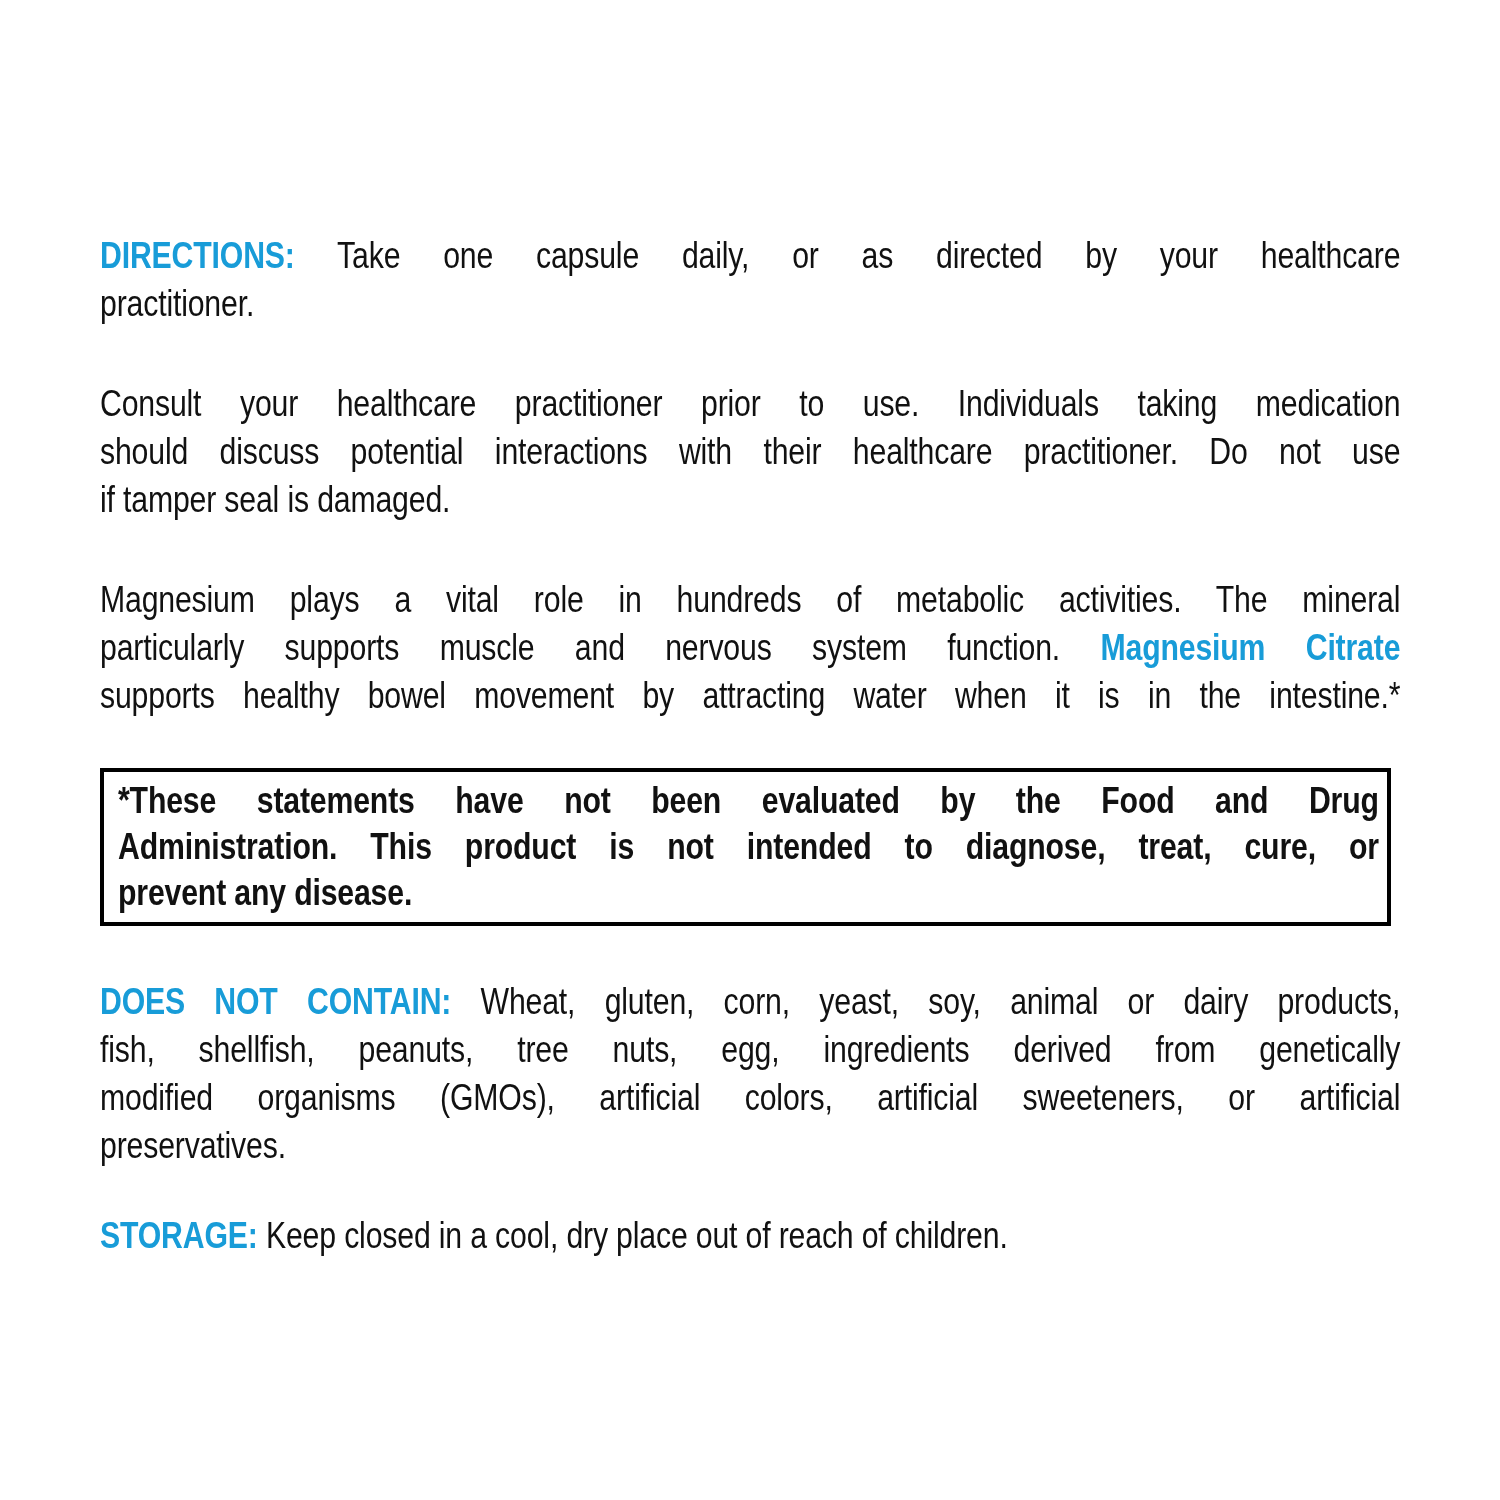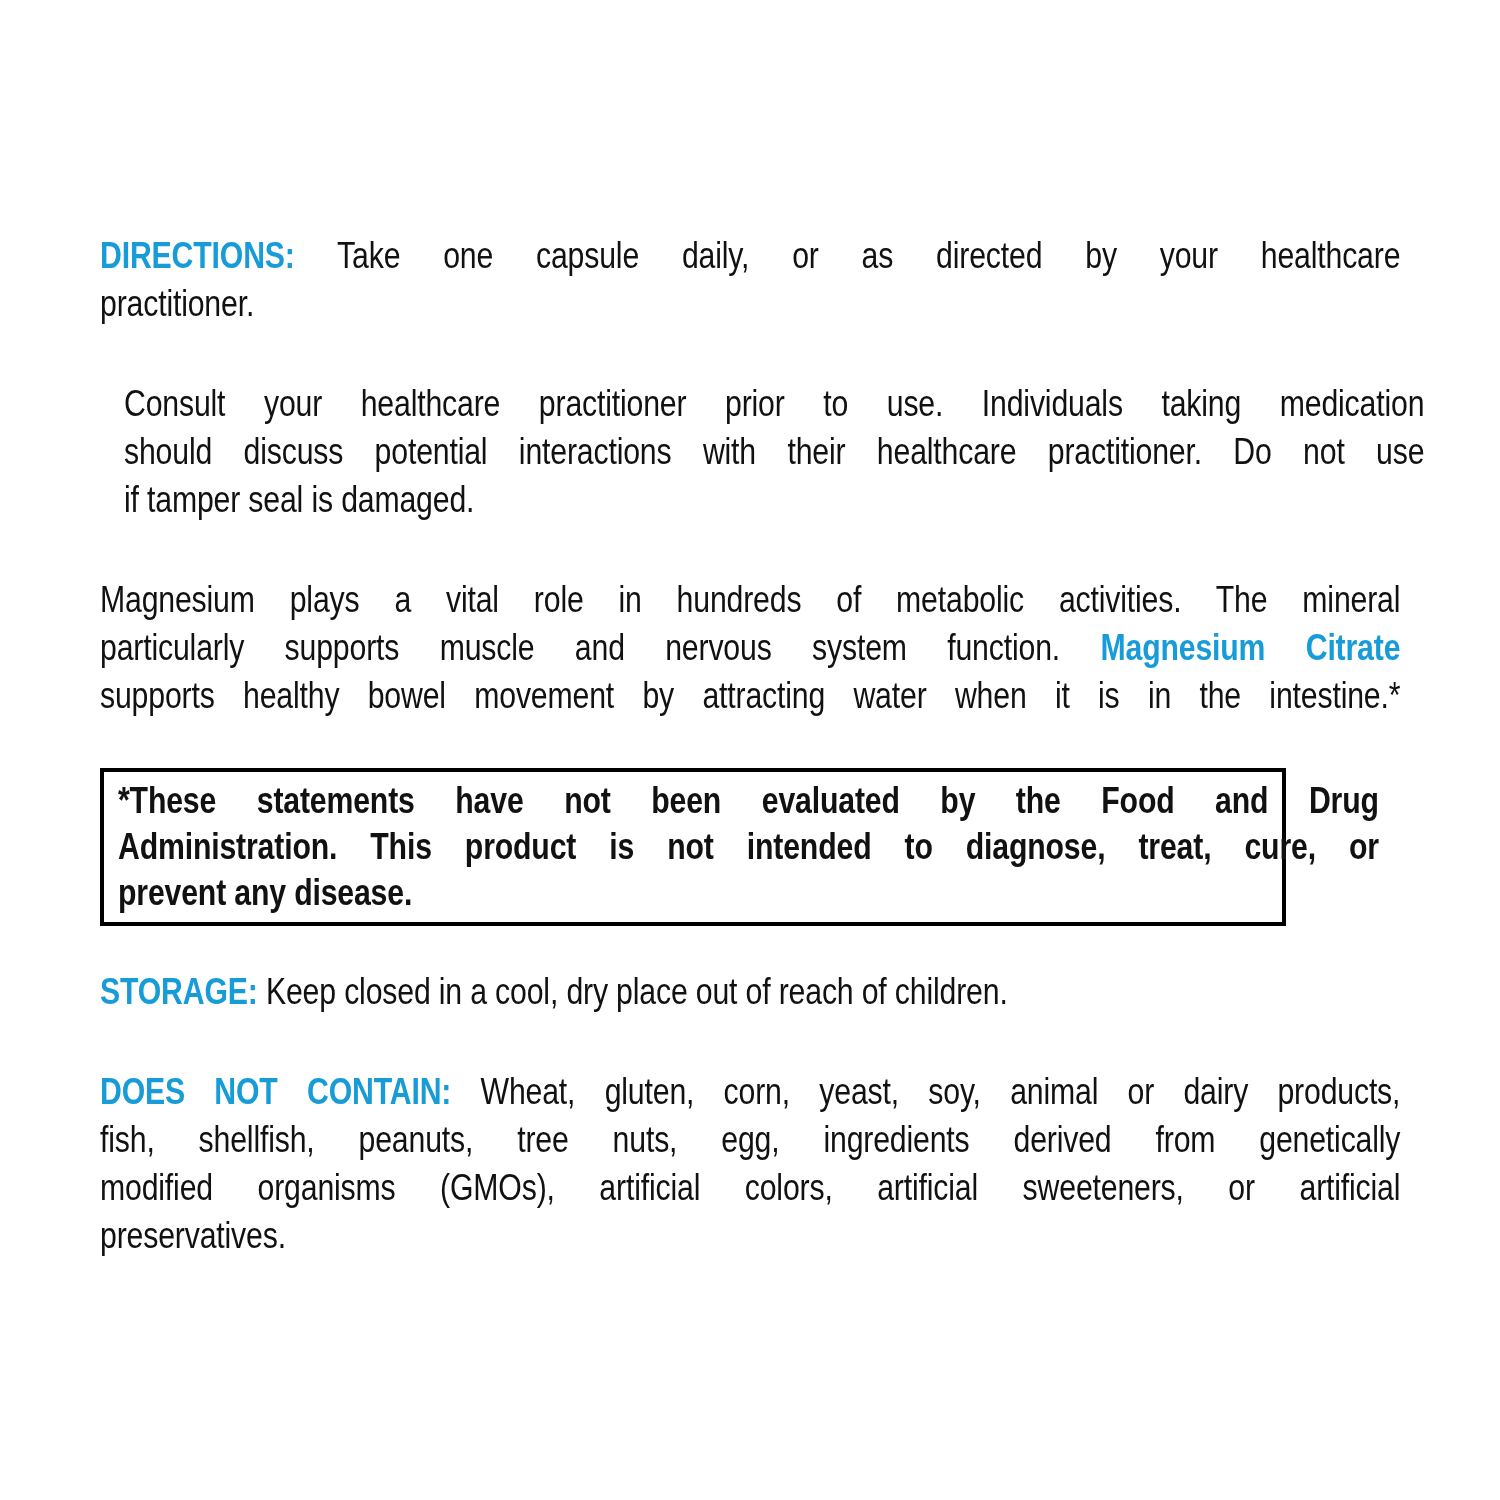--- a/index.html
+++ b/index.html
@@ -45,25 +45,25 @@
   }
   .head{
     color:var(--accent);
     font-weight:700;
   }
   .accent-bold{
     color:var(--accent);
     font-weight:700;
   }
   .para{margin:0;}
-  .para.consult{margin-top:52px;margin-left:24px;}
+  .para.consult{margin-top:52px;}
   .para.magnesium{margin-top:52px;}
   .disclaimer-box{
     margin-top:48px;
-    width:1186px;
+    width:1291px;
     border:4px solid #000;
     padding:6px 14px;
   }
   .disclaimer-box .line{
     width:1501px; 
     font-weight:700;
     line-height:46px;
   }
   .para.storage{margin-top:42px;}
   .para.does-not-contain{margin-top:52px;}
@@ -90,25 +90,25 @@
       <div class="line just"><span>particularly supports muscle and nervous system function.</span> <span class="accent-bold">Magnesium Citrate</span></div>
       <div class="line just">supports healthy bowel movement by attracting water when it is in the intestine.*</div>
     </div>
 
     <div class="disclaimer-box">
       <div class="line just">*These statements have not been evaluated by the Food and Drug</div>
       <div class="line just">Administration. This product is not intended to diagnose, treat, cure, or</div>
       <div class="line left">prevent any disease.</div>
     </div>
 
-    <div class="para storage">
-      <div class="line left"><span class="head">STORAGE:</span> <span>Keep closed in a cool, dry place out of reach of children.</span></div>
-    </div>
-
     <div class="para does-not-contain">
       <div class="line just"><span class="head">DOES NOT CONTAIN:</span> <span>Wheat, gluten, corn, yeast, soy, animal or dairy products,</span></div>
       <div class="line just">fish, shellfish, peanuts, tree nuts, egg, ingredients derived from genetically</div>
       <div class="line just">modified organisms (GMOs), artificial colors, artificial sweeteners, or artificial</div>
       <div class="line left">preservatives.</div>
     </div>
 
+    <div class="para storage">
+      <div class="line left"><span class="head">STORAGE:</span> <span>Keep closed in a cool, dry place out of reach of children.</span></div>
+    </div>
+
   </div>
 </div>
 
 </body></html>

